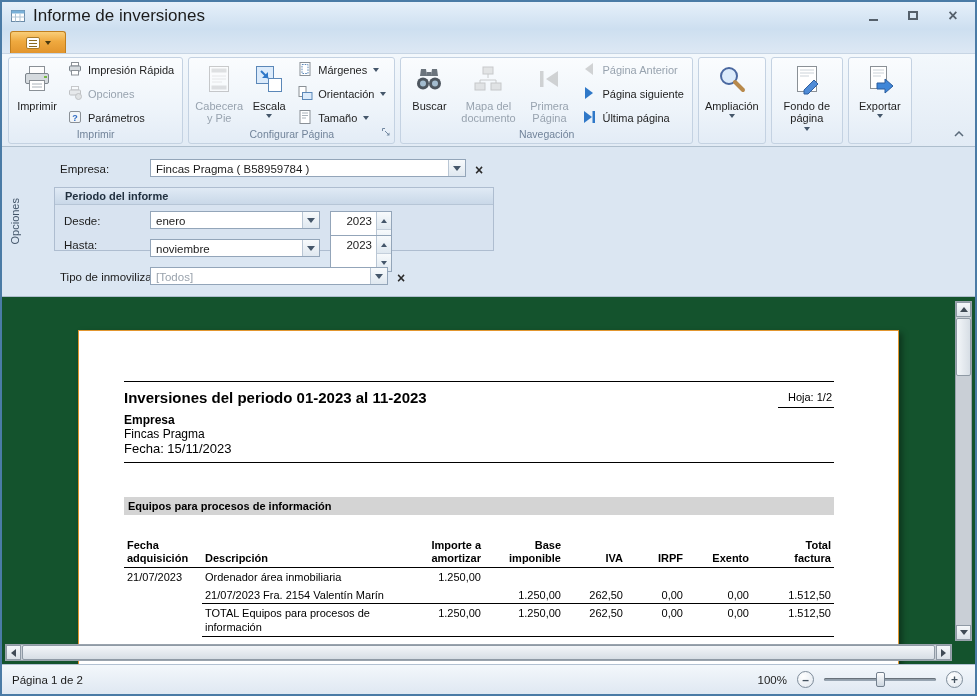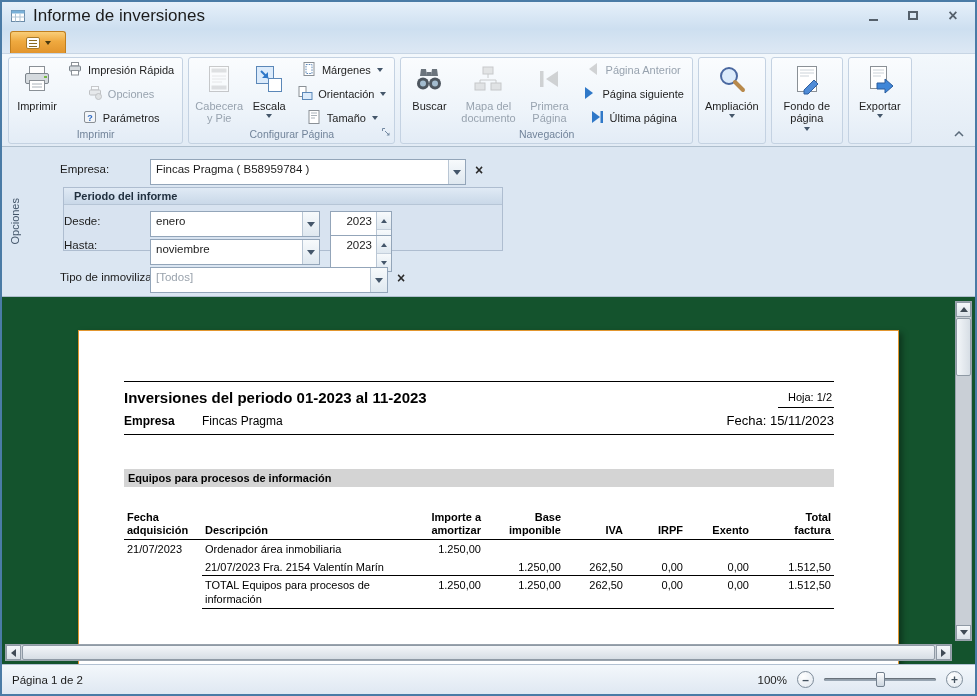--- a/index.html
+++ b/index.html
@@ -44,37 +44,37 @@
                   white-space:nowrap; position:relative; }
   .bigbtn { display:flex; flex-direction:column; align-items:center; justify-content:flex-start;
             padding:3px 2px 1px; border-radius:3px; font-size:11px; color:#1e1e1e;
             text-align:center; line-height:1.15; cursor:pointer; }
   .bigbtn svg { margin-bottom:2px; }
   .bigbtn .dd-arrow { margin-top:2px; border-top-color:#44566a; }
   .bigbtn.disabled { color:#98a3af; }
   .disabled svg { opacity:.45; filter:grayscale(100%); }
   .w46{width:46px}.w50{width:50px}.w54{width:54px}.w56{width:56px}
   .w60{width:60px}.w64{width:64px}.w68{width:68px}
-  .smallcol { display:flex; flex-direction:column; justify-content:center; gap:4px; padding:0 2px;align-items:center; }
+  .smallcol { display:flex; flex-direction:column; justify-content:center; gap:4px; padding:0 2px; }
   .smallbtn { display:flex; align-items:center; gap:5px; font-size:11px; color:#1e1e1e;
               padding:1px 3px; cursor:pointer; white-space:nowrap; }
   .smallbtn.disabled { color:#98a3af; }
   .smallbtn .dd-arrow { border-top-color:#44566a; margin-left:1px; }
   .ribbon-collapse { position:absolute; right:8px; bottom:5px; width:16px; height:14px;
               display:flex; align-items:center; justify-content:center; cursor:pointer; }
   .dialog-launcher { position:absolute; right:3px; bottom:2px; cursor:pointer; }
 
   
   .options { flex:0 0 150px; background:#dbe6f2; border-bottom:1px solid #aebecd;
              position:relative; font-size:11.5px; color:#1c1c1c; }
   .opt-strip { position:absolute; left:0; top:0; bottom:0; width:26px;
                display:flex; align-items:center; justify-content:center; }
   .opt-strip span { writing-mode:vertical-rl; transform:rotate(180deg); font-size:11px; color:#44566a; }
   .opt-label { position:absolute; }
-  .combo { position:absolute; height:26px; background:#fff; border:1px solid #93a5b9; display:flex; }
+  .combo { position:absolute; height:18px; background:#fff; border:1px solid #93a5b9; display:flex; }
   .combo-val { flex:1; padding:3px 5px 0; overflow:hidden; white-space:nowrap; }
   .combo-val.placeholder { color:#9aa3ad; }
   .combo-btn { width:17px; border-left:1px solid #b9c6d4;
                background:linear-gradient(#f7fafc,#dfe8f0);
                display:flex; align-items:center; justify-content:center; cursor:pointer; }
   .tri-down { width:0; height:0; border-left:4px solid transparent; border-right:4px solid transparent;
               border-top:5px solid #44566a; }
   .xbtn { position:absolute; width:18px; height:19px; border:none; background:transparent;
           font-size:14px; font-weight:bold; color:#2a2a2a; cursor:pointer;
           display:flex; align-items:center; justify-content:center; font-family:inherit; }
@@ -98,21 +98,21 @@
 
   
   .preview { flex:1; background:#14532d; position:relative; overflow:hidden; }
   .page { position:absolute; left:76px; top:33px; width:821px; height:345px; background:#fff;
           border:1px solid #e2962f; box-shadow:3px 3px 6px rgba(0,0,0,.38); }
   .page-content { position:absolute; left:45px; right:64px; top:50px; color:#000; }
   .rpt-header { border-top:1px solid #000; border-bottom:1px solid #000; padding:7px 0 6px; }
   .rpt-row1 { display:flex; align-items:flex-start; }
   .rpt-title { font-size:15px; font-weight:bold; flex:1; }
   .rpt-hoja { font-size:11px; border-bottom:1px solid #000; padding:2px 2px 4px 10px; }
-  .rpt-row2 { display:flex; align-items:baseline; margin-top:5px; }
+  .rpt-row2 { display:flex; align-items:baseline; margin-top:5px;flex-direction:column; }
   .rpt-emp-label { font-size:12px; font-weight:bold; width:78px; }
   .rpt-emp-val { font-size:12px; flex:1; }
   .rpt-fecha { font-size:13px; }
   .rpt-section { margin-top:34px; background:#d4d4d4; font-weight:bold; font-size:11px; padding:3px 4px; }
   .rpt-table { width:100%; border-collapse:collapse; table-layout:fixed; margin-top:24px; font-size:11px; }
   .rpt-table th { font-weight:bold; border-bottom:1px solid #000; vertical-align:bottom;
                   padding:0 3px 2px; white-space:pre-line; line-height:1.2; }
   .rpt-table td { padding:2px 3px 1px; vertical-align:top; line-height:1.3; }
   .ar { text-align:right; } .al { text-align:left; }
   tr.lined td { border-bottom:1px solid #000; }
@@ -434,21 +434,21 @@
 
     <span class="opt-label" style="left:58px;top:16px">Empresa:</span>
     <div class="combo" style="left:148px;top:12px;width:316px">
       <span class="combo-val">Fincas Pragma ( B58959784 )</span>
       <span class="combo-btn">
           <i class="tri-down"></i>
         </span>
     </div>
     <button class="xbtn" style="left:468px;top:13px">×</button>
 
-    <div class="groupbox" style="left:61px;top:40px;width:440px;height:64px">
+    <div class="groupbox" style="left:52px;top:40px;width:440px;height:64px">
       <div class="groupbox-header">Periodo del informe</div>
     </div>
     <span class="opt-label" style="left:62px;top:68px">Desde:</span>
     <div class="combo" style="left:148px;top:64px;width:170px">
       <span class="combo-val">enero</span>
       <span class="combo-btn">
           <i class="tri-down"></i>
         </span>
     </div>
     <div class="spinner" style="left:328px;top:64px;width:62px">

